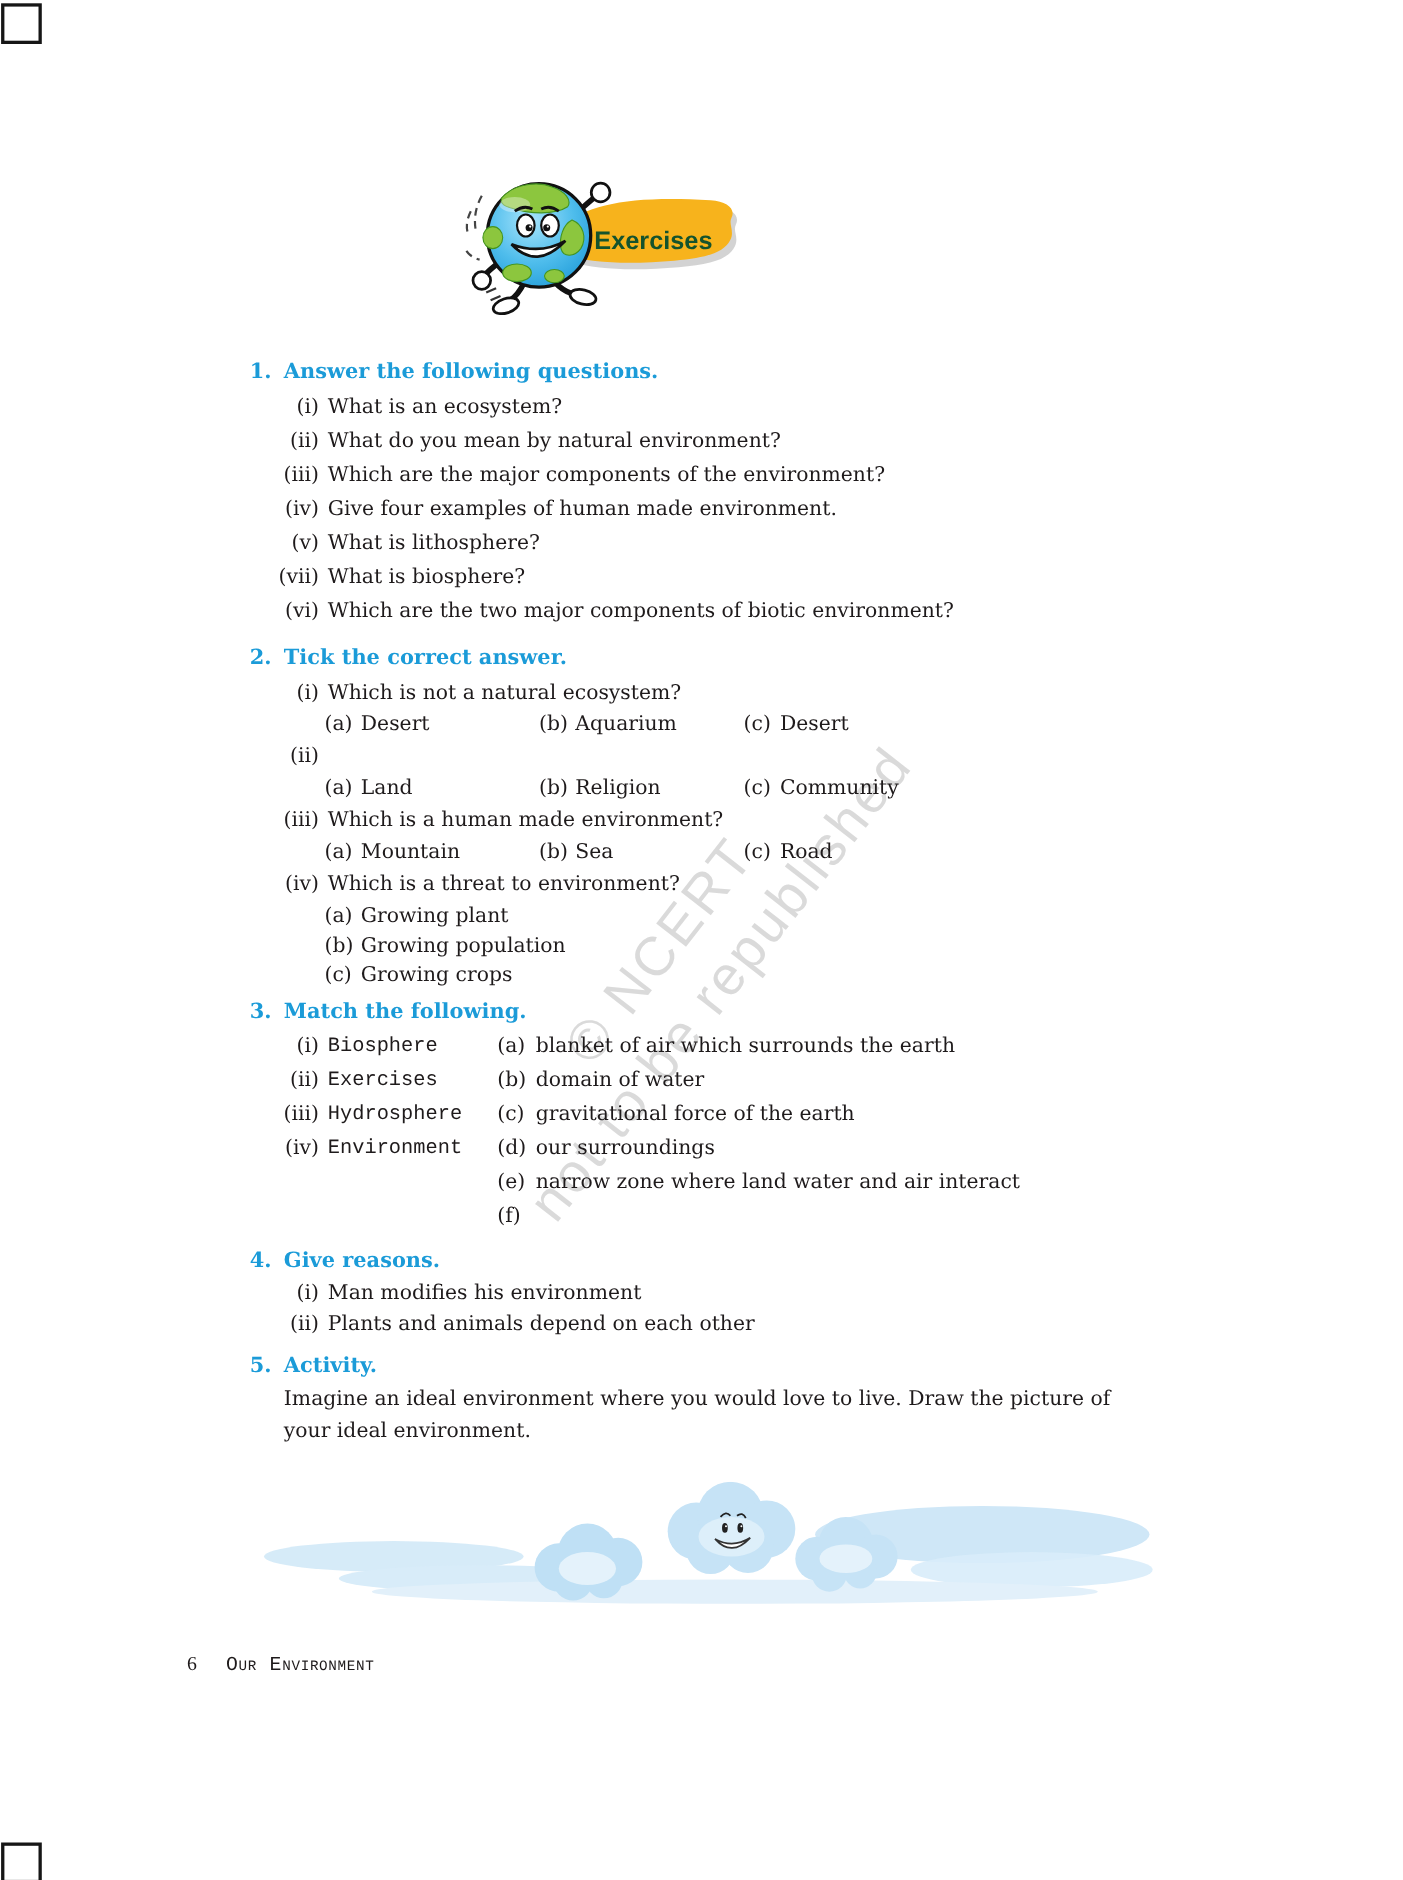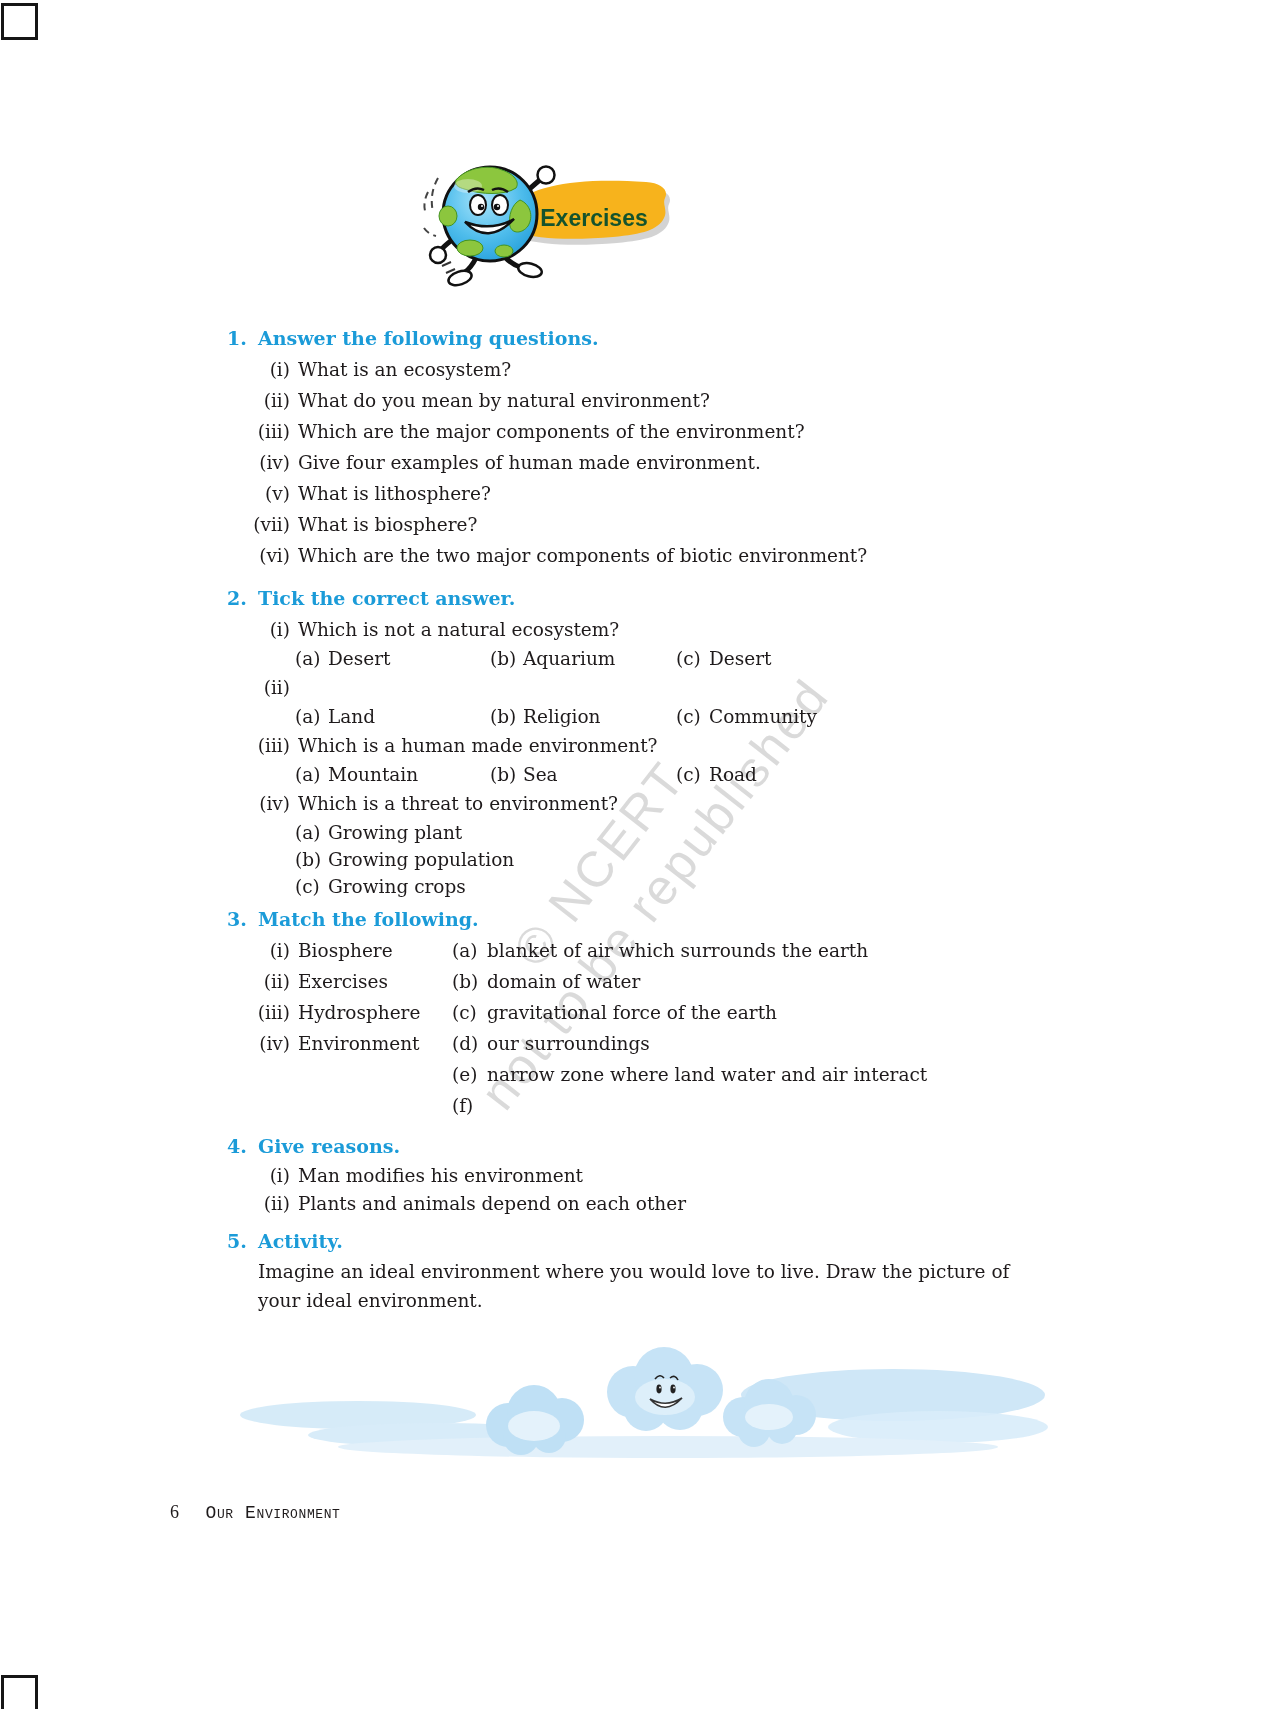--- a/index.html
+++ b/index.html
@@ -34,21 +34,21 @@
   .qitem{display:flex;font-size:18.5px;line-height:31px;}
   .qitem.lh28{line-height:28px;}
   .rn{width:290px;text-align:right;flex:none;}
   .it{padding-left:8px;}
   .optrow{display:flex;padding-left:295px;font-size:18.5px;line-height:27px;}
   .opt{display:flex;}
   .opt.c1{width:195px;flex:none;}
   .opt.c2{width:186px;flex:none;}
   .ol{width:33px;flex:none;}
   .mrow{display:flex;font-size:18.5px;line-height:31px;}
-  .mname{padding-left:8px;width:154px;flex:none;}
+  .mname{padding-left:8px;width:154px;flex:none;font-family:Liberation Mono, monospace;}
   .ml{width:35px;flex:none;}
   .para{padding-left:258px;font-size:18.5px;line-height:29px;}
 
   
   .clouds{position:absolute;left:238px;top:1347px;}
 
   
   .footer{position:absolute;left:170px;top:1502px;font-size:18px;
           font-family:"Liberation Serif",serif;color:#1e1a1b;}
   .chapter{margin-left:22px;font-variant:small-caps;letter-spacing:.6px;font-family:Liberation Mono, monospace;}

